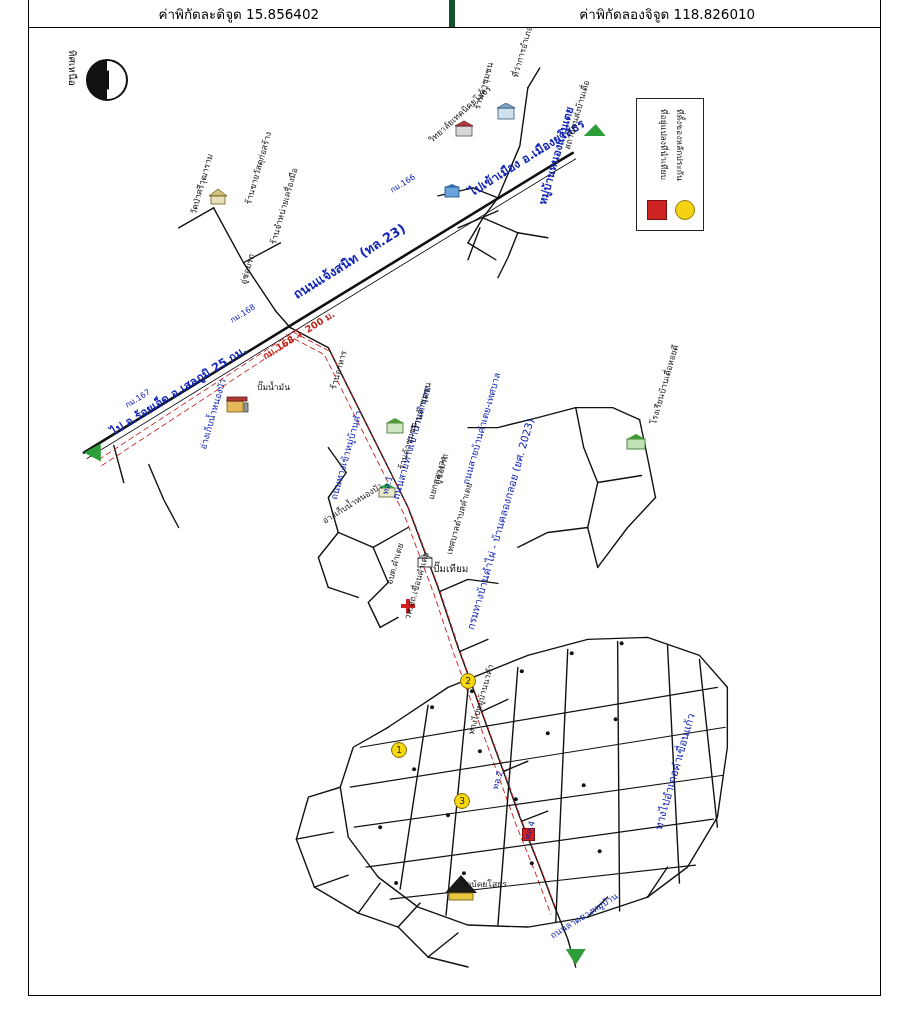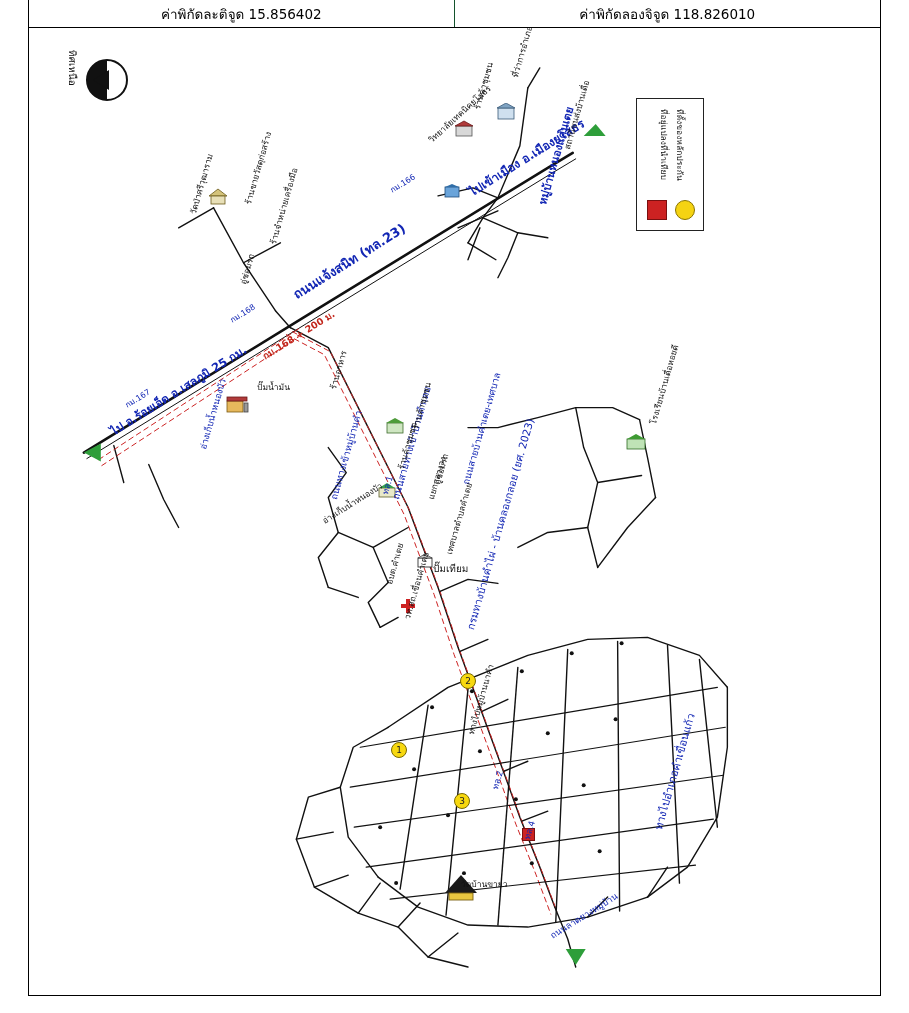--- a/index.html
+++ b/index.html
@@ -36,21 +36,21 @@
   .coord-cell {
     flex: 1 1 50%;
     display: flex;
     align-items: center;
     justify-content: center;
     font-size: 13.5px;
     color: #000;
     box-sizing: border-box;
   }
   .coord-cell.first {
-    border-right: 1px solid #14532d;
+    border-right: 6px solid #14532d;
   }
   
   .map-frame {
     position: absolute;
     left: 28px;
     top: 28px;
     width: 853px;
     height: 968px;
     border: 1px solid #000;
     border-top: none;
@@ -452,20 +452,20 @@
     <div class="lbl black" style="left:404px; top:536px; font-size:10px; transform:rotate(0deg);">ปั๊มเทียม</div>
 
     <div class="lbl black" style="left:292px; top:490px; font-size:8.5px; transform:rotate(-32deg);">อ่างเก็บน้ำหนองบัว</div>
 
     <div class="lbl black" style="left:356px; top:555px; font-size:8.5px; transform:rotate(-74deg);">อบต.คำเตย</div>
 
     <div class="lbl black" style="left:374px; top:590px; font-size:8.5px; transform:rotate(-74deg);">วท.สถ.เขื่อนคำเตย</div>
 
     <div class="lbl black" style="left:620px; top:395px; font-size:8.5px; transform:rotate(-74deg);">โรงเรียนบ้านเดื่อหอยดี</div>
 
-    <div class="lbl black" style="left:432px; top:852px; font-size:8.5px; transform:rotate(0deg);">วัดบ้านขายว</div>
+    <div class="lbl black" style="left:432px; top:852px; font-size:8.5px; transform:rotate(0deg);">วัดบ้คยโสธร</div>
 
     <div class="lbl black" style="left:438px; top:705px; font-size:8.5px; transform:rotate(-74deg);">ทางไปหมู่บ้านนาคำ</div>
 
     <div class="lbl black" style="left:210px; top:255px; font-size:8.5px; transform:rotate(-74deg);">อู่ซ่อมรถ</div>
 
   </div>
 </div>
 
 </body></html>

